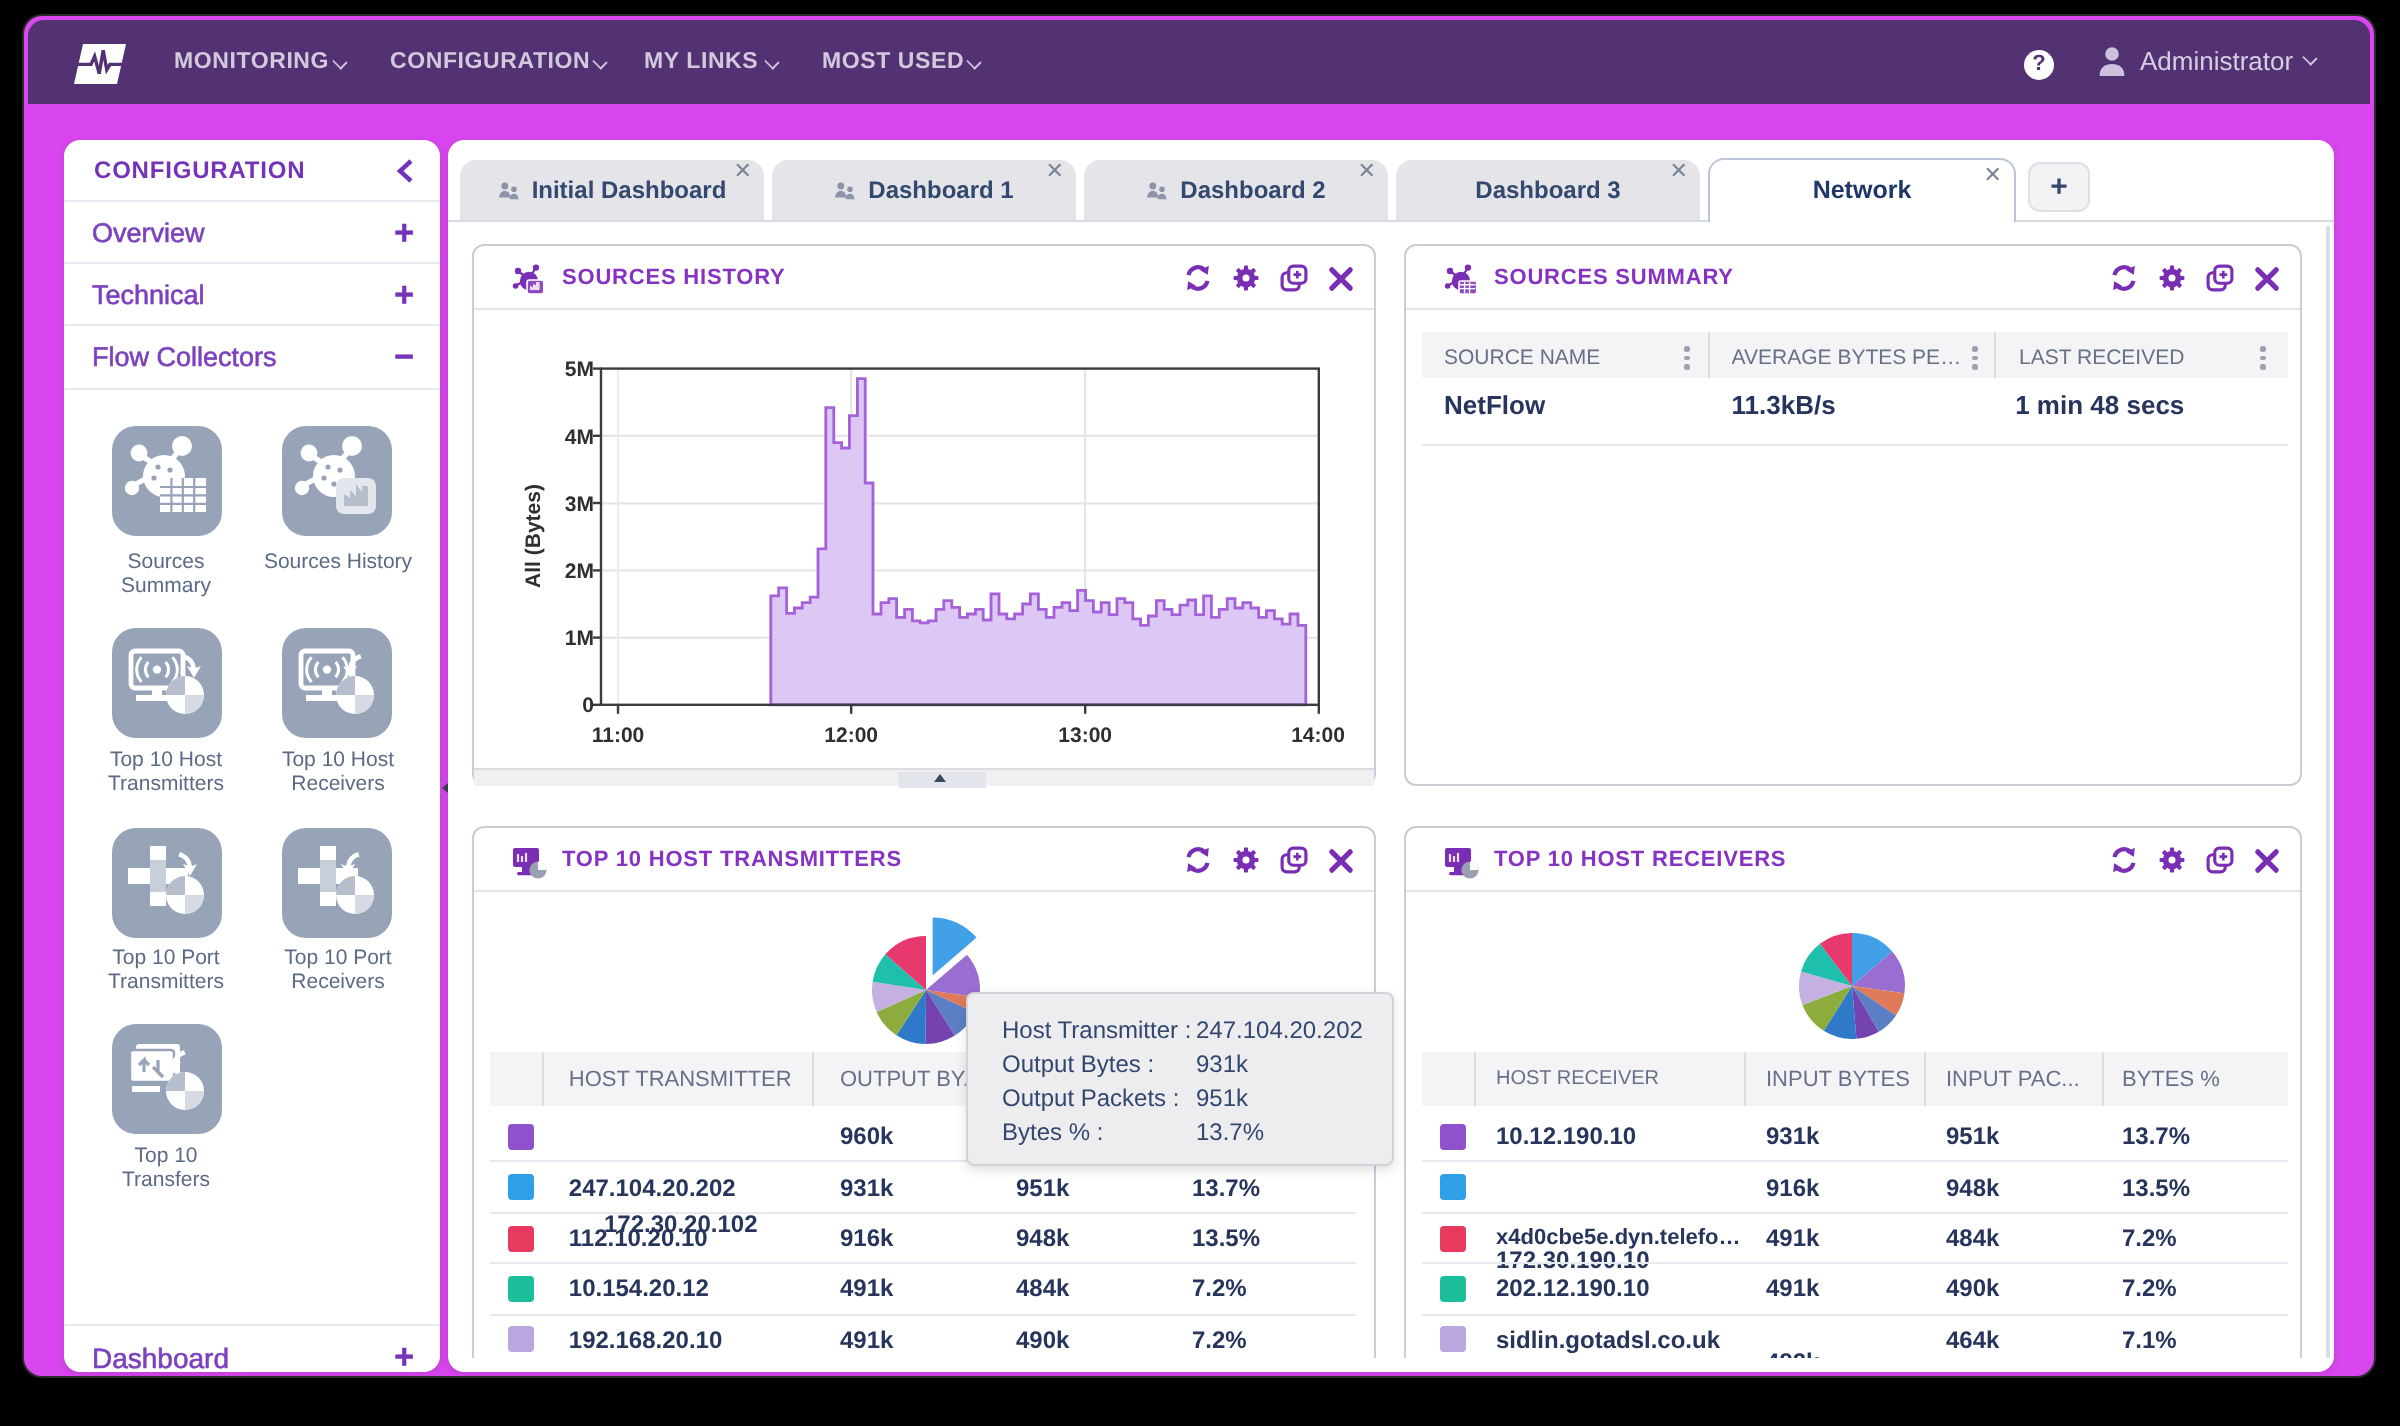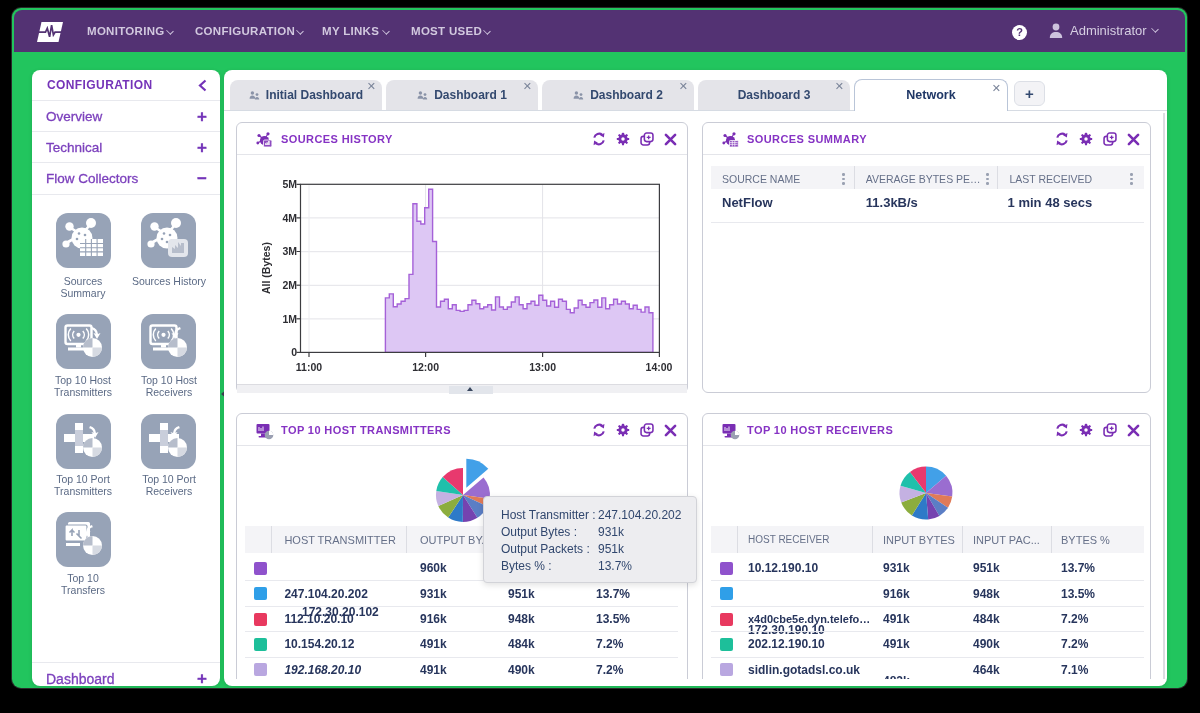--- a/index.html
+++ b/index.html
@@ -1,17 +1,17 @@
 <!DOCTYPE html>
 <html><head>
 <meta charset="utf-8">
 <style>
 * { margin:0; padding:0; box-sizing:border-box; }
 html,body { width:1200px; height:713px; background:#000; font-family:"Liberation Sans",sans-serif; overflow:hidden; }
-.app { position:absolute; left:12px; top:8px; width:1175px; height:680px; background:#22c55e; border-radius:9px; overflow:hidden; box-shadow:0 0 0 1px #2a2a2a; }
+.app { position:absolute; left:12px; top:8px; width:1175px; height:680px; background:#d946ef; border-radius:9px; overflow:hidden; box-shadow:0 0 0 1px #2a2a2a; }
 
 .nav { position:absolute; left:2px; top:2px; width:1171px; height:42px; background:#533273; border-radius:8px 8px 0 0; }
 .logo { position:absolute; left:23px; top:11.5px; }
 .nitem { position:absolute; top:0; height:42px; line-height:42px; color:#d2c9df; font-size:11.5px; font-weight:bold; letter-spacing:0.3px; }
 .ncaret { position:absolute; top:17.5px; width:7px; height:7px; }
 .ncaret:before { content:""; position:absolute; left:0; top:0; width:5px; height:5px; border-right:1.8px solid #cfc5de; border-bottom:1.8px solid #cfc5de; transform:rotate(45deg) scale(1,0.8); }
 .search { position:absolute; left:489px; top:9.5px; width:154px; height:25px; background:#7a58a0; border-radius:4px; color:#d8d0e4; font-size:13px; line-height:25px; padding-left:11px; }
 .mag { position:absolute; right:8px; top:5px; }
 .help { position:absolute; left:998px; top:14.5px; width:15px; height:15px; background:#fff; border-radius:50%; color:#533273; font-size:11px; font-weight:bold; text-align:center; line-height:15px; }
 .adm { position:absolute; left:1056px; top:0; height:42px; line-height:42px; color:#d6cee2; font-size:13px; }
@@ -482,21 +482,21 @@
         <div class="trow" style="left:271px; top:198.0px;">948k</div>
         <div class="trow" style="left:359px; top:198.0px;">13.5%</div>
         <div class="rline" style="left:7.6px; top:217.2px; width:433.4px;"></div>
         <div class="sw" style="left:17px; top:223.9px; background:#1dbf9a;"></div>
         <div class="trow" style="left:47.4px; top:223.4px;">10.154.20.12</div>
         <div class="trow" style="left:183px; top:223.4px;">491k</div>
         <div class="trow" style="left:271px; top:223.4px;">484k</div>
         <div class="trow" style="left:359px; top:223.4px;">7.2%</div>
         <div class="rline" style="left:7.6px; top:242.6px; width:433.4px;"></div>
         <div class="sw" style="left:17px; top:249.3px; background:#b9a7e0;"></div>
-        <div class="trow" style="left:47.4px; top:248.8px;font-style:italic;">192.168.20.10</div>
+        <div class="trow" style="left:47.4px; top:248.8px;">192.168.20.10</div>
         <div class="trow" style="left:183px; top:248.8px;">491k</div>
         <div class="trow" style="left:271px; top:248.8px;">490k</div>
         <div class="trow" style="left:359px; top:248.8px;">7.2%</div>
 
       </div>
       <div class="panel" style="left:478px; top:302px; width:448.5px; height:290px;">
         <div class="phead">
           <svg style="position:absolute;left:19px;top:9px;" width="18" height="17" viewBox="0 0 18 17">
               <g fill="#7a2eb4">
                 <rect x="0.5" y="1" width="13" height="9.5" rx="1"></rect>

